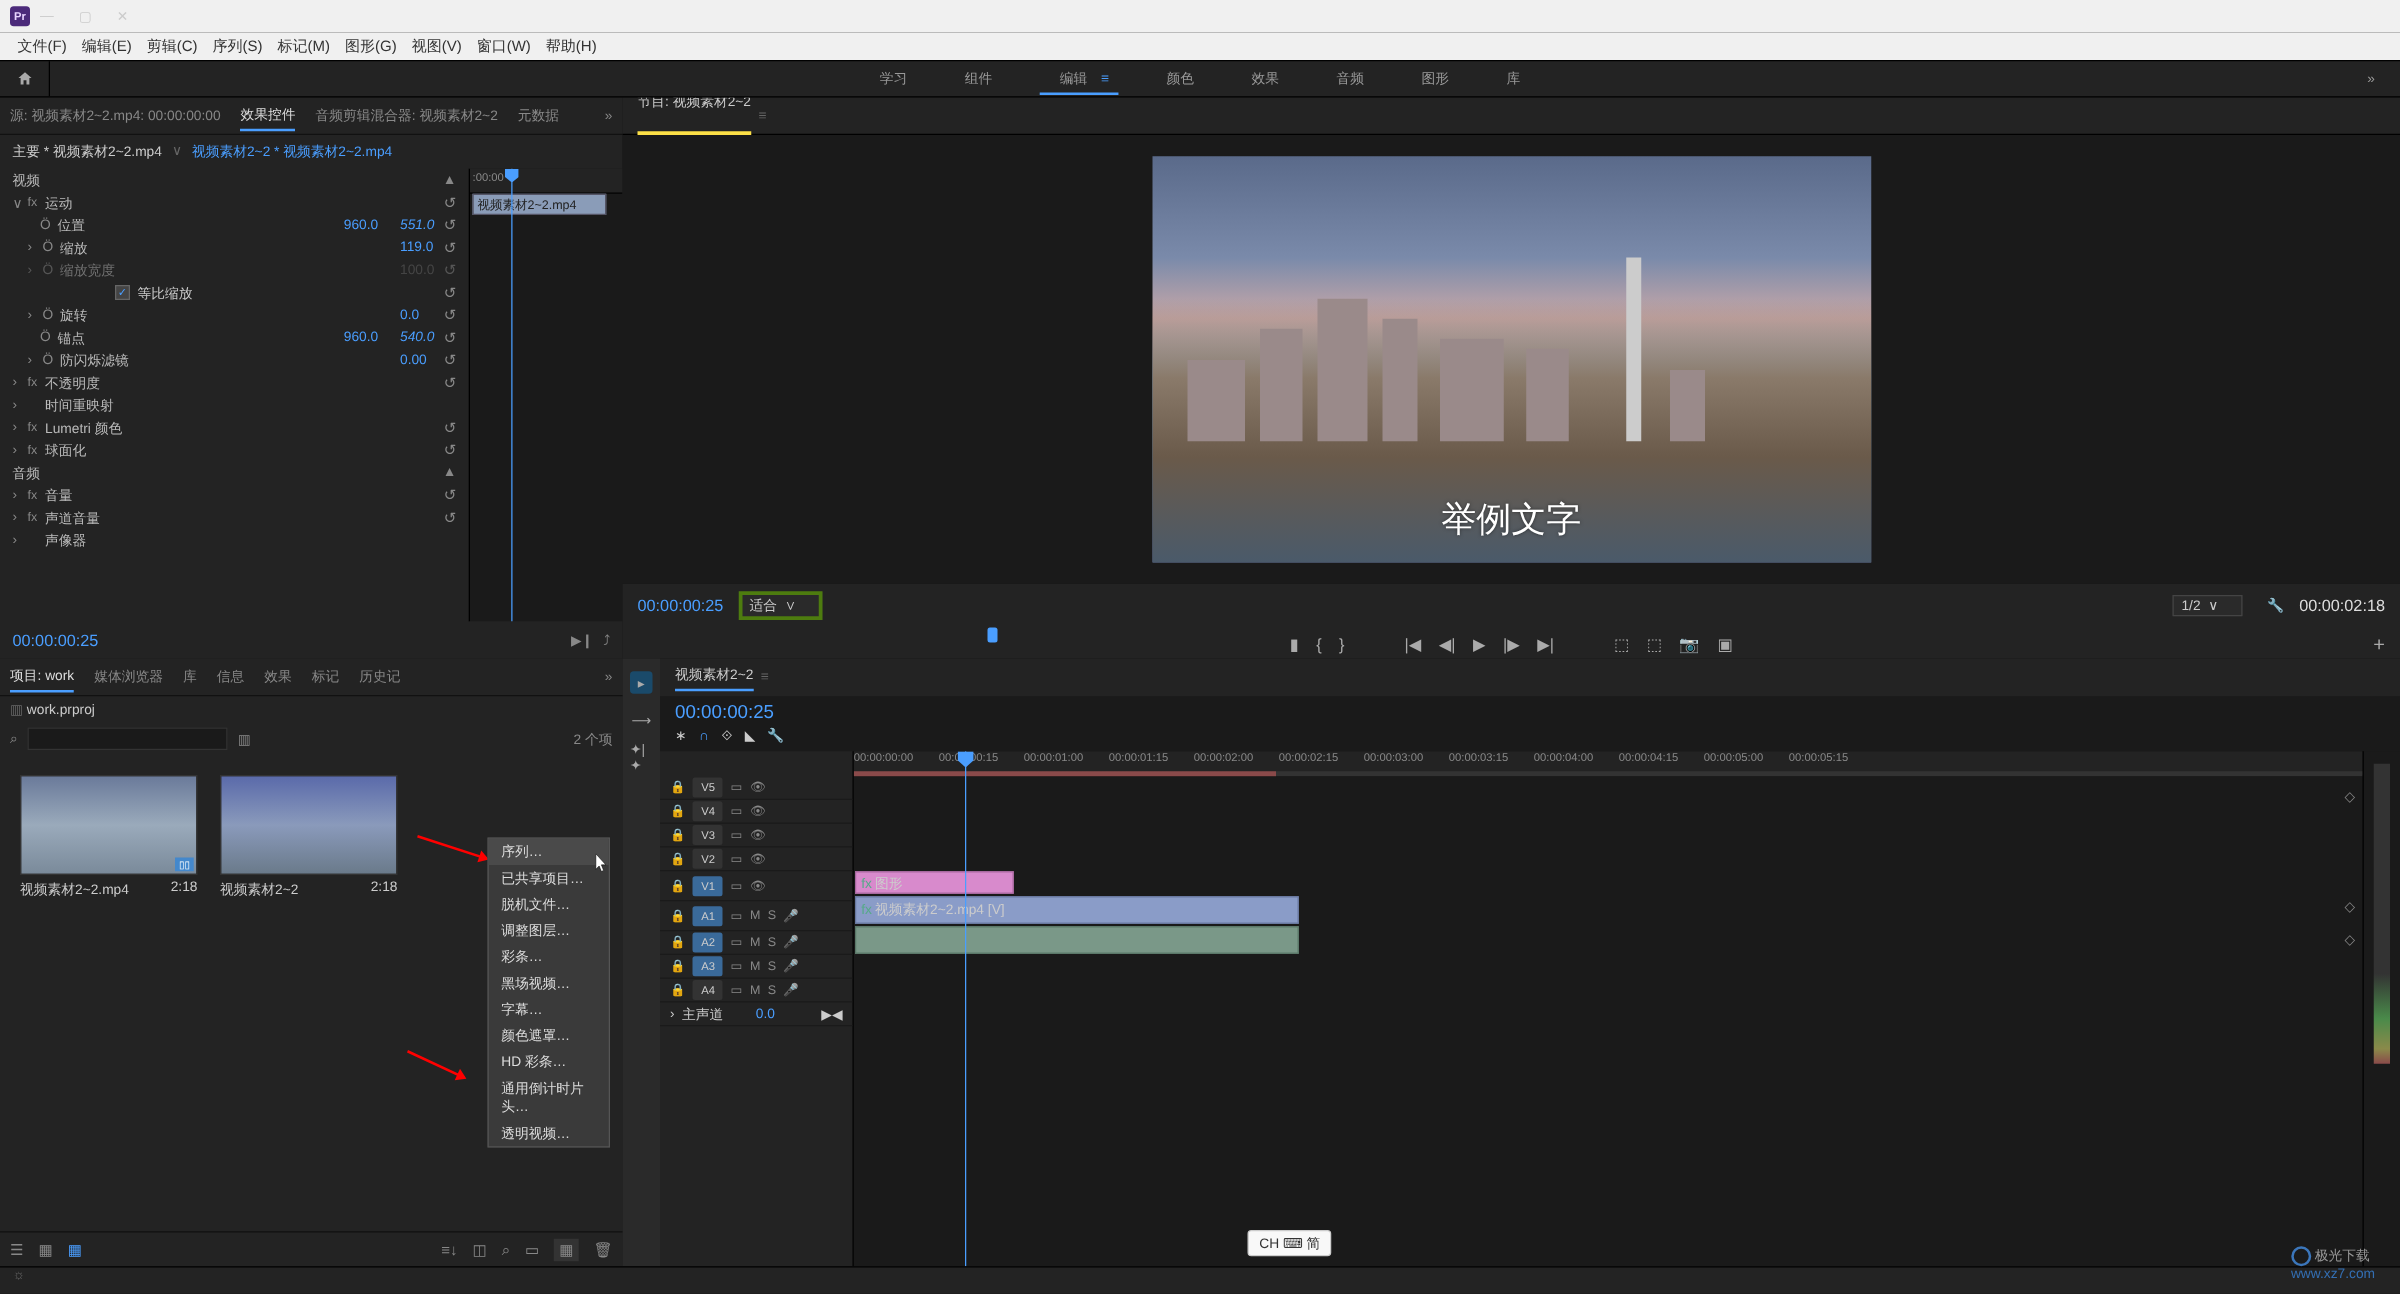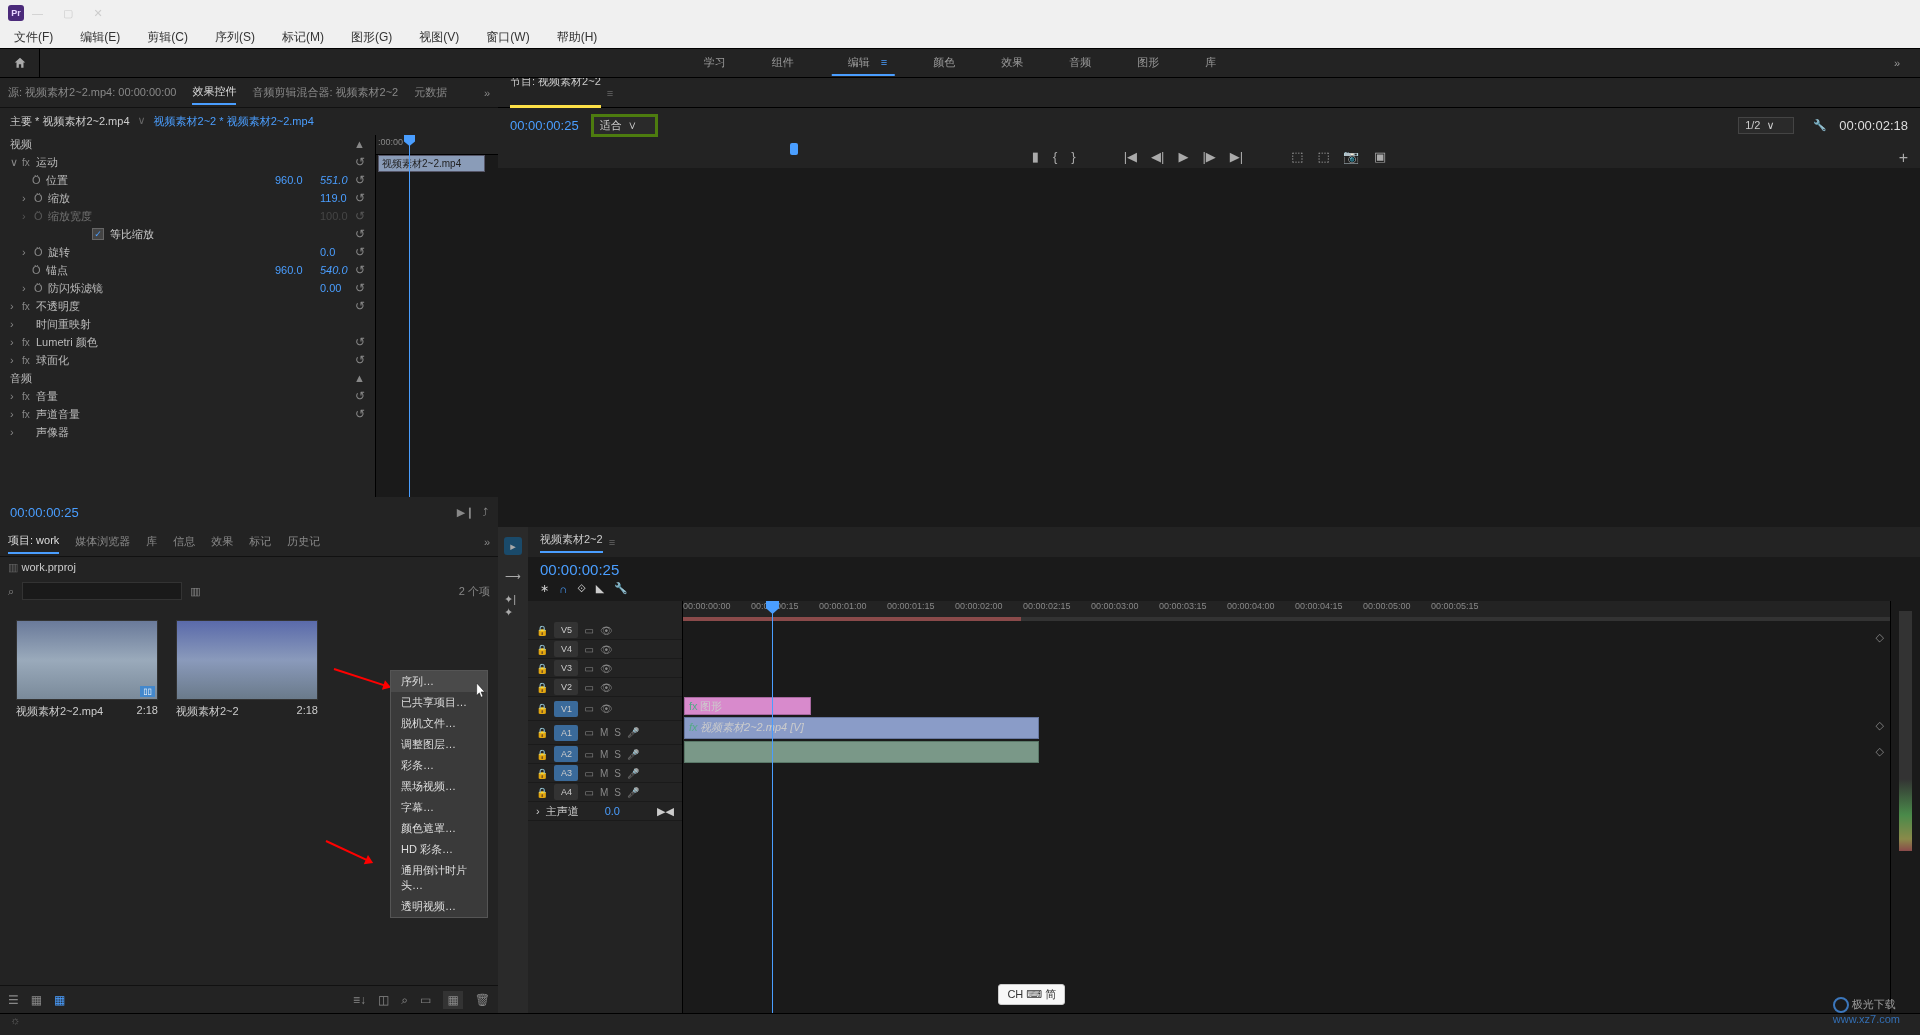--- a/index.html
+++ b/index.html
@@ -1,21 +1,21 @@
 <!DOCTYPE html>
 <html><head>
 <meta charset="utf-8">
 <style>
 *{margin:0;padding:0;box-sizing:border-box;font-family:"Microsoft YaHei",sans-serif;font-size:11px;color:#ccc;}
 body{background:#1e1e1e;width:1920px;height:1035px;overflow:hidden;position:relative;}
 .titlebar{height:26px;background:#f0f0f0;display:flex;align-items:center;padding:0 8px;}
 .titlebar .logo{width:16px;height:16px;background:#4b2a7a;border-radius:3px;display:flex;align-items:center;justify-content:center;color:#e8d4ff;font-size:9px;font-weight:bold;margin-right:8px;}
 .titlebar .title{color:#333;font-size:12px;flex:1;}
 .winbtns{display:flex;gap:20px;color:#333;font-size:12px;}
-.menubar{height:22px;background:#f0f0f0;display:flex;align-items:center;padding:0 8px;gap:15px;}
+.menubar{height:22px;background:#f0f0f0;display:flex;align-items:center;padding:0 8px;gap:0;}
 .menubar span{color:#333;font-size:12px;padding:2px 6px;}
 .workspace-bar{height:30px;background:#232323;border-top:1px solid #000;border-bottom:1px solid #000;display:flex;align-items:center;position:relative;}
 .home-btn{width:40px;height:100%;display:flex;align-items:center;justify-content:center;border-right:1px solid #000;}
 .workspace-tabs{position:absolute;left:50%;transform:translateX(-50%);display:flex;gap:30px;}
 .workspace-tabs span{color:#999;padding:4px 8px;}
 .workspace-tabs span.active{color:#4a9eff;border-bottom:2px solid #4a9eff;}
 .ws-expand{margin-left:auto;margin-right:20px;color:#999;}
 .main{display:flex;height:449px;}
 .left-panel{width:498px;background:#232323;display:flex;flex-direction:column;}
 .panel-tabs{height:30px;display:flex;align-items:center;border-bottom:1px solid #111;padding:0 8px;gap:16px;}
@@ -98,21 +98,21 @@
 .track-label{width:24px;height:16px;background:#333;display:flex;align-items:center;justify-content:center;font-size:9px;border-radius:2px;}
 .track-label.active{background:#3a6a9a;}
 .track-btn{color:#888;font-size:10px;}
 .tracks-area{flex:1;position:relative;overflow:hidden;}
 .tl-ruler{height:20px;background:#232323;border-bottom:1px solid #000;position:relative;}
 .tl-ruler .tick{position:absolute;top:0;color:#888;font-size:9px;}
 .tl-ruler-bar{position:absolute;top:16px;left:0;right:0;height:4px;background:linear-gradient(90deg,#8a4a4a 0%,#8a4a4a 28%,#333 28%);}
 .tl-playhead{position:absolute;left:89px;top:0;bottom:0;width:1px;background:#4a9eff;z-index:10;}
 .tl-playhead:before{content:"";position:absolute;top:0;left:-6px;width:13px;height:13px;background:#4a9eff;clip-path:polygon(0 0,100% 0,100% 55%,50% 100%,0 55%);}
 .clip-v2{position:absolute;left:1px;top:96px;width:127px;height:18px;background:#d88acc;border:1px solid #a868a0;font-size:9px;padding:1px 4px;color:#333;}
-.clip-v1{position:absolute;left:1px;top:116px;width:355px;height:22px;background:#8a9cc8;border:1px solid #6878a0;font-size:9px;padding:2px 4px;color:#222;font-style:italic;}
+.clip-v1{position:absolute;left:1px;top:116px;width:355px;height:22px;background:#8a9cc8;border:1px solid #6878a0;font-size:9px;padding:2px 4px;color:#222;}
 .clip-a1{position:absolute;left:1px;top:140px;width:355px;height:22px;background:#7a9888;border:1px solid #5a7868;}
 .audio-meters{width:30px;background:#1a1a1a;border-left:1px solid #000;}
 .meter{margin:10px 8px;height:240px;background:linear-gradient(180deg,#333 0%,#333 70%,#4a8a4a 85%,#8a8a4a 95%,#8a4a4a 100%);}
 .watermark{position:absolute;right:20px;bottom:10px;color:#4a9eff;font-size:11px;opacity:0.7;}
 .watermark .globe{display:inline-block;width:16px;height:16px;border:2px solid #4a9eff;border-radius:50%;vertical-align:middle;}
 .ime{position:absolute;bottom:30px;left:52%;background:#f8f8f8;color:#333;border:1px solid #ccc;border-radius:3px;padding:2px 8px;font-size:11px;}
 .statusbar{position:absolute;bottom:0;left:0;right:0;height:22px;background:#232323;border-top:1px solid #000;}
 svg{width:14px;height:14px;}
 </style>
 </head>
@@ -289,20 +289,36 @@
       <span class="timecode">00:00:00:25</span>
       <span style="margin-left:auto;color:#888">▶❙</span>
       <span style="color:#888">⤴</span>
     </div>
   </div>
 
   <div class="right-panel">
     <div class="monitor-tabs">
       <span style="border-bottom:6px solid #fde047;padding-bottom:16px">节目: 视频素材2~2</span>
       <span style="margin-left:6px;color:#666">≡</span>
+    </div>
+    <div class="monitor-area">
+      <div class="monitor-frame">
+        <div class="city"></div>
+        <div class="buildings">
+          <div class="bldg" style="left:5%;width:8%;height:40%"></div>
+          <div class="bldg" style="left:15%;width:6%;height:55%"></div>
+          <div class="bldg" style="left:23%;width:7%;height:70%"></div>
+          <div class="bldg" style="left:32%;width:5%;height:60%"></div>
+          <div class="bldg" style="left:40%;width:9%;height:50%"></div>
+          <div class="bldg" style="left:52%;width:6%;height:45%"></div>
+          <div class="bldg" style="left:66%;width:2%;height:90%;background:#ccc"></div>
+          <div class="bldg" style="left:72%;width:5%;height:35%"></div>
+        </div>
+        <div class="mon-text">举例文字</div>
+      </div>
     </div>
     <div class="monitor-controls">
       <div class="mon-info">
         <span class="timecode">00:00:00:25</span>
         <span class="fit-select"><span>适合</span> &nbsp;∨</span>
         <span style="flex:1"></span>
         <span class="zoom-select"><span>1/2</span> &nbsp;∨</span>
         <span style="color:#888">🔧</span>
         <span class="duration">00:00:02:18</span>
       </div>

